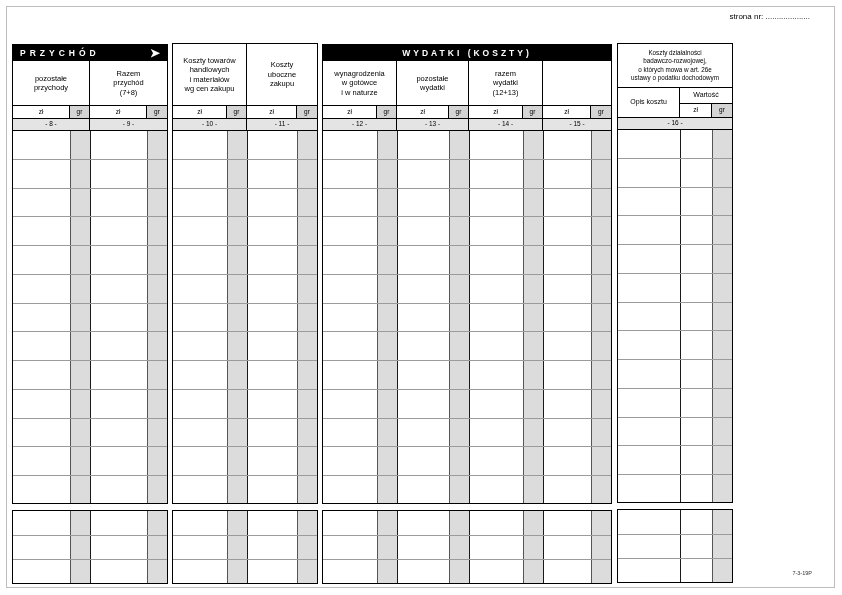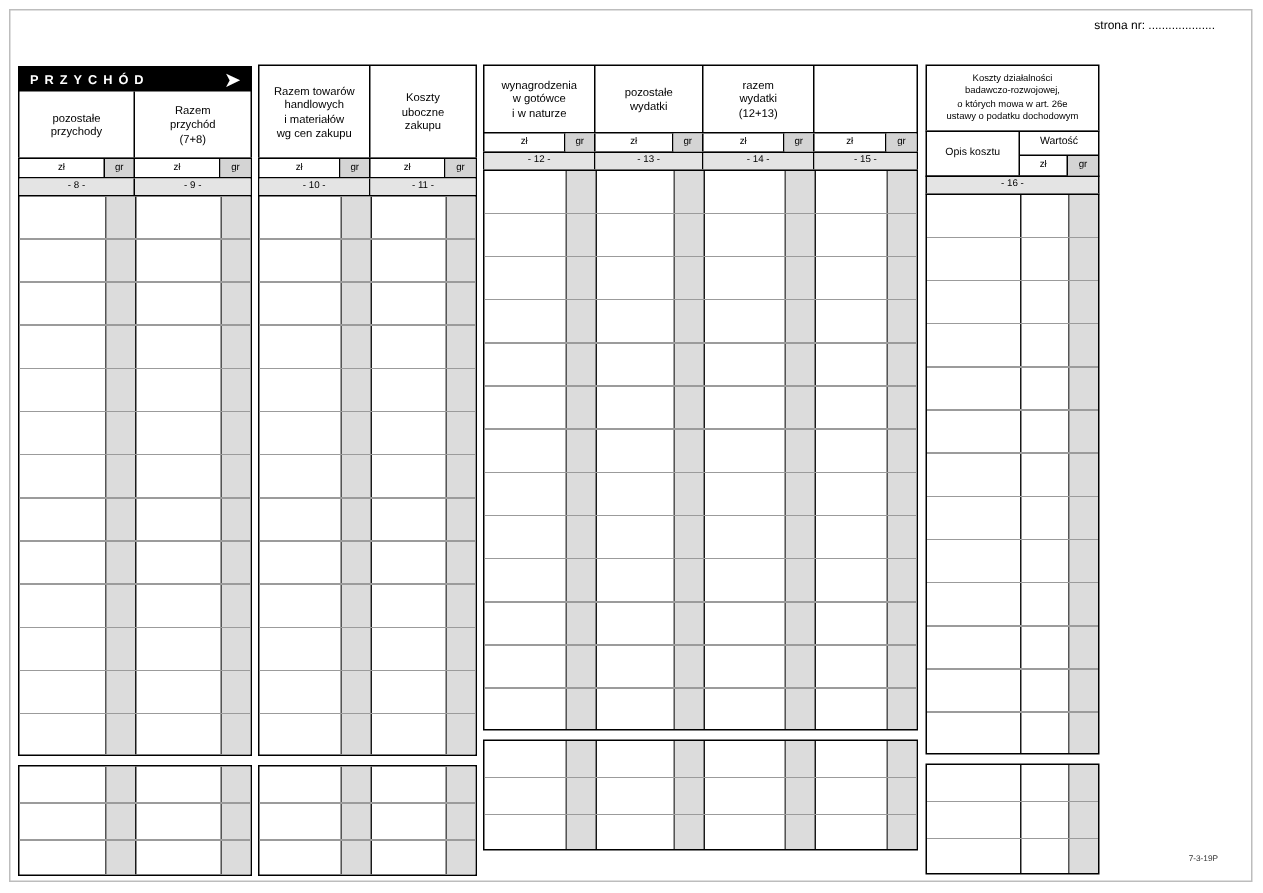--- a/index.html
+++ b/index.html
@@ -87,21 +87,21 @@
       <div class="strip" style="left:134px;width:20px"></div>
       <div class="vline sub" style="left:57px"></div>
       <div class="vline" style="left:77px"></div>
       <div class="vline sub" style="left:134px"></div>
       <div class="rowlines foot-lines"></div>
     </div>
   </div>
 
   <div class="block" style="left:172px;width:146px">
     <div class="row" style="height:63px">
-      <div class="cell" style="flex:0 0 74px">Razem towarów
+      <div class="cell" style="flex:0 0 74px">Koszty towarów
 handlowych
 i materiałów
 wg cen zakupu</div>
       <div class="cell" style="flex:1">Koszty
 uboczne
 zakupu</div>
     </div>
     <div class="row zlgr">
       <div class="cell" style="flex:0 0 54px">zł</div>
       <div class="cell gr-cell" style="flex:0 0 20px">gr</div>
@@ -124,20 +124,23 @@
       <div class="strip" style="left:54px;width:20px"></div>
       <div class="strip" style="left:124px;width:20px"></div>
       <div class="vline sub" style="left:54px"></div>
       <div class="vline" style="left:74px"></div>
       <div class="vline sub" style="left:124px"></div>
       <div class="rowlines foot-lines"></div>
     </div>
   </div>
 
   <div class="block" style="left:322px;width:290px">
+    <div class="bar center-bar">
+      <span>WYDATKI (KOSZTY)</span>
+    </div>
     <div class="row" style="height:46px">
       <div class="cell" style="flex:0 0 74px">wynagrodzenia
 w gotówce
 i w naturze</div>
       <div class="cell" style="flex:0 0 72px">pozostałe
 wydatki</div>
       <div class="cell" style="flex:0 0 74px">razem
 wydatki
 (12+13)</div>
       <div class="cell" style="flex:1"></div>

